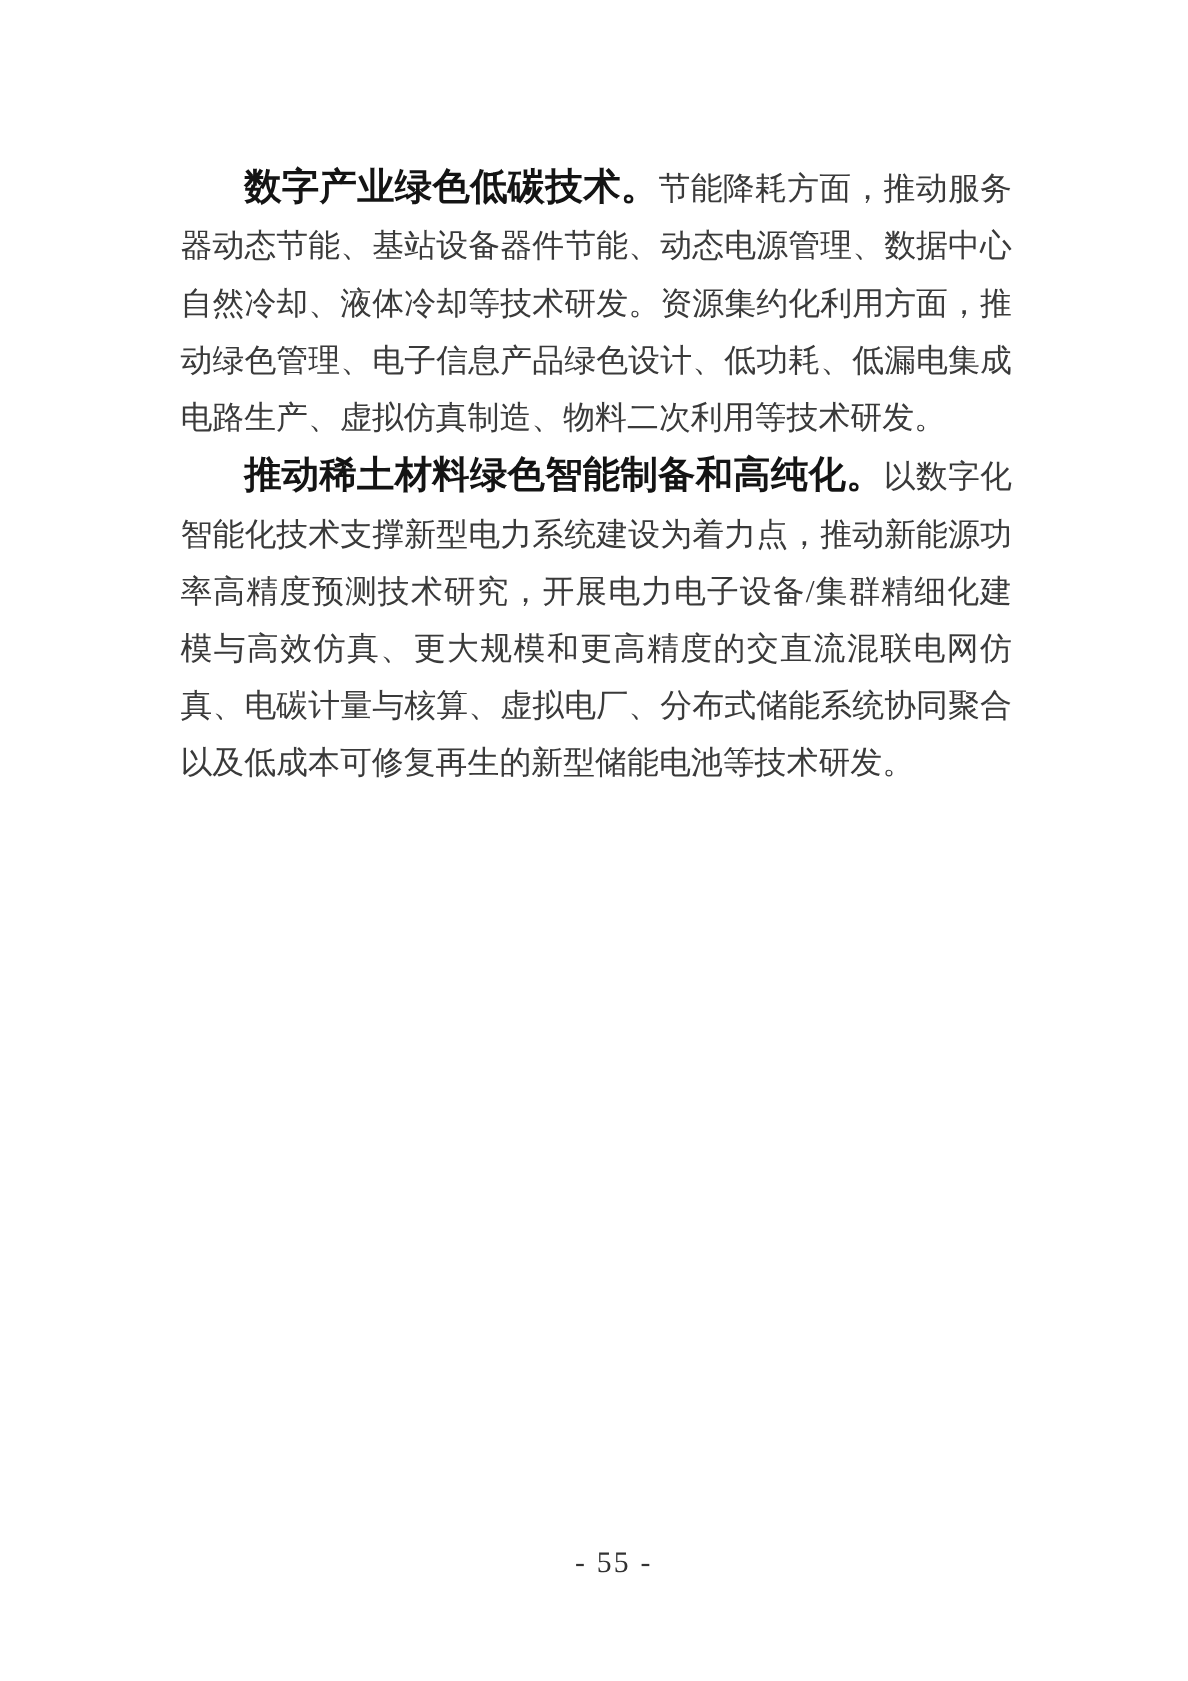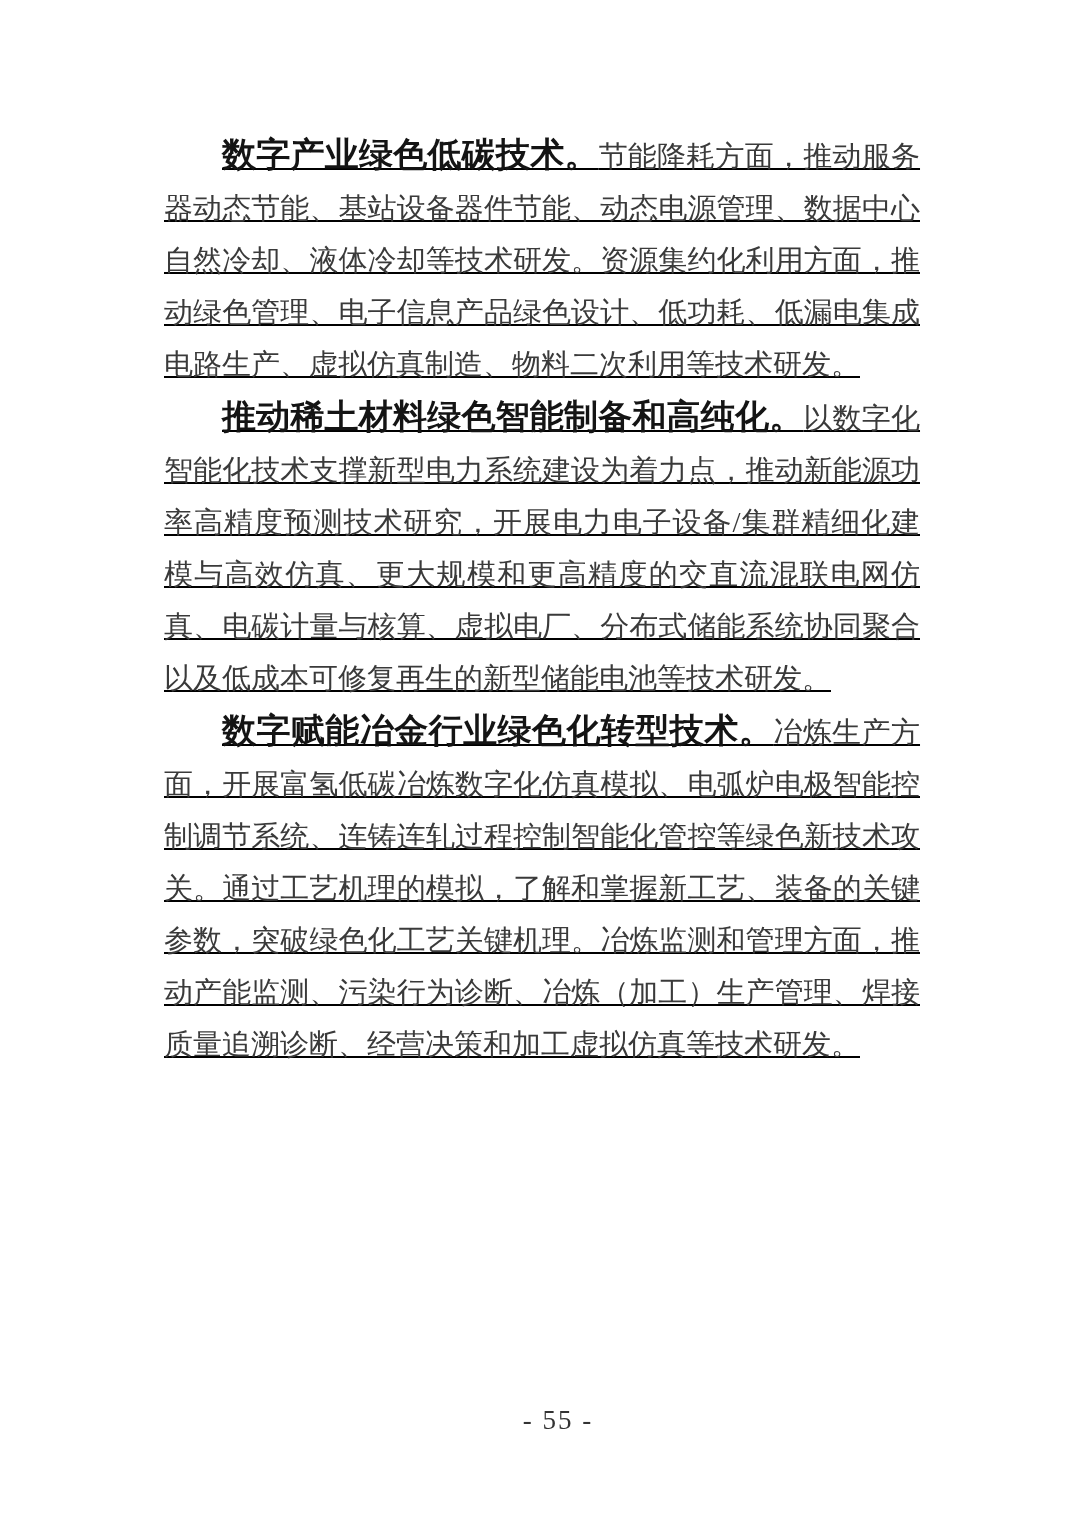--- a/index.html
+++ b/index.html
@@ -11,23 +11,22 @@
     position: relative;
     width: 1080px;
     height: 1528px;
     background: #ffffff;
     overflow: hidden;
     font-family: "Liberation Serif", serif;
   }
   .text-block {
     position: absolute;
     left: 164px;
-    top: 128px;
+    top: 144px;
     width: 756px;
-    text-decoration: underline;
   }
   p.para {
     margin: 0;
     padding: 0;
     font-size: 29px;
     line-height: 52px;
     color: #3a3a3a;
     text-align: justify;
     text-justify: inter-character;
     text-indent: 58px;
@@ -58,19 +57,18 @@
 
 <div class="page">
 
   <div class="text-block">
 
     <p class="para"><b class="para-heading">数字产业绿色低碳技术。</b><span>节能降耗方面，推动服务器动态节能、基站设备器件节能、动态电源管理、数据中心自然冷却、液体冷却等技术研发。资源集约化利用方面，推动绿色管理、电子信息产品绿色设计、低功耗、低漏电集成电路生产、虚拟仿真制造、物料二次利用等技术研发。</span></p>
 
     <p class="para"><b class="para-heading">推动稀土材料绿色智能制备和高纯化。</b><span>以数字化智能化技术支撑新型电力系统建设为着力点，推动新能源功率高精度预测技术研究，开展电力电子设备/集群精细化建模与高效仿真、更大规模和更高精度的交直流混联电网仿真、电碳计量与核算、虚拟电厂、分布式储能系统协同聚合以及低成本可修复再生的新型储能电池等技术研发。</span></p>
 
 
-    <p class="para"><b class="para-heading">数字赋能冶金行业绿色化转型技术。</b><span>冶炼生产方面，开展富氢低碳冶炼数字化仿真模拟、电弧炉电极智能控制调节系统、连铸连轧过程控制智能化管控等绿色新技术攻关。通过工艺机理的模拟，了解和掌握新工艺、装备的关键参数，突破绿色化工艺关键机理。冶炼监测和管理方面，推动产能监测、污染行为诊断、冶炼（加工）生产管理、焊接质量追溯诊断、经营决策和加工虚拟仿真等技术研发。</span></p>
 
   </div>
 
   <div class="page-number">- 55 -</div>
 
 </div>
 
 </body></html>

